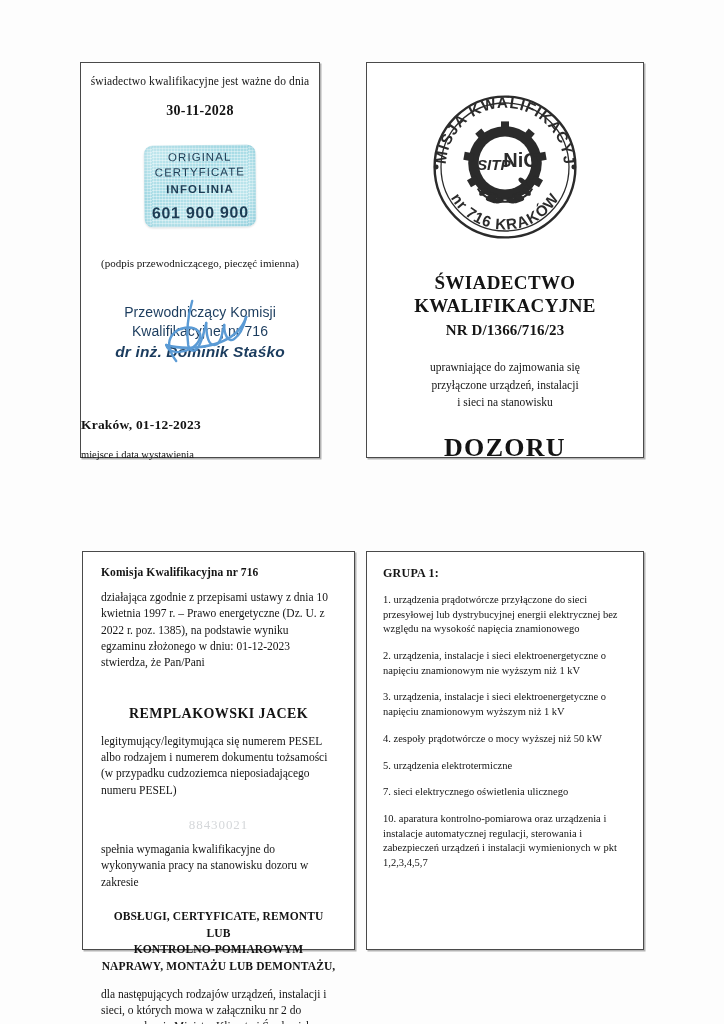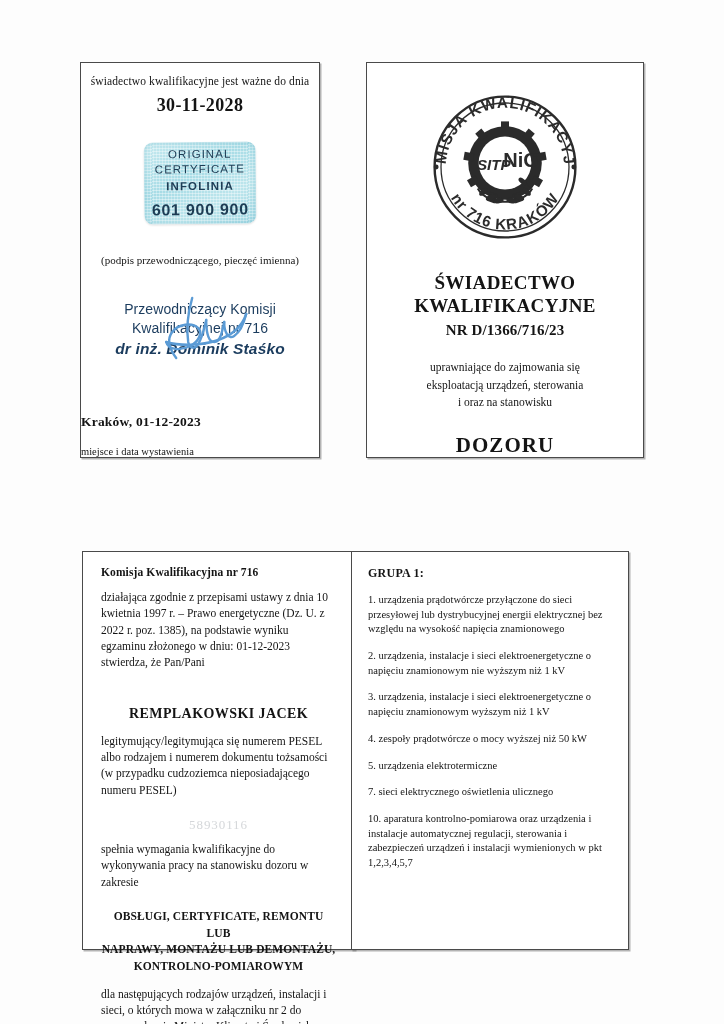--- a/index.html
+++ b/index.html
@@ -29,33 +29,33 @@
     background: #ffffff;
     border: 1.4px solid #4a4a4a;
     box-shadow: 1.5px 1.5px 0 rgba(90,90,90,0.45);
     box-sizing: border-box;
   }
 
   
   #panel-top-left { left: 80px;  top: 62px;  width: 240px; height: 396px; }
   #panel-top-right{ left: 366px; top: 62px;  width: 278px; height: 396px; }
   #panel-bottom-left  { left: 82px;  top: 551px; width: 273px; height: 399px; }
-  #panel-bottom-right { left: 351px; top: 551px; width: 278px; height: 399px; }
+  #panel-bottom-right { left: 366px; top: 551px; width: 278px; height: 399px; }
 
   .tl-valid-label {
     text-align: center;
     font-size: 11.5px;
     margin-top: 12px;
     letter-spacing: .01em;
   }
   .tl-valid-date {
     text-align: center;
-    font-size: 18px;
-    font-weight: bold;
-    margin-top: 8px;
+    font-size: 14px;
+    font-weight: bold;
+    margin-top: 16px;
     letter-spacing: .02em;
   }
 
   
   .holo-wrap {
     display: flex;
     justify-content: center;
     margin-top: 26px;
   }
   .holo {
@@ -162,21 +162,21 @@
     margin-top: 5px;
   }
   .cert-sub {
     text-align: center;
     font-size: 11.5px;
     line-height: 1.5;
     margin-top: 20px;
   }
   .cert-scope {
     text-align: center;
-    font-size: 21px;
+    font-size: 26px;
     font-weight: bold;
     letter-spacing: .05em;
     margin-top: 22px;
   }
 
   
   .bl-pad { padding: 14px 18px 0 18px; }
   .bl-head {
     font-size: 11.5px;
     font-weight: bold;
@@ -323,38 +323,38 @@
       </svg>
     </div>
 
     <div class="cert-title">
       <div>ŚWIADECTWO</div>
       <div>KWALIFIKACYJNE</div>
     </div>
     <div class="cert-nr">NR D/1366/716/23</div>
     <div class="cert-sub">
       <div>uprawniające do zajmowania się</div>
-      <div>eksploatacją urządzeń, sterowania</div>
-      <div>i oraz na stanowisku</div>
+      <div>przyłączone urządzeń, instalacji</div>
+      <div>i sieci na stanowisku</div>
     </div>
     <div class="cert-scope">DOZORU</div>
   </div>
 
   <div class="panel" id="panel-bottom-left">
     <div class="bl-pad">
       <div class="bl-head">Komisja Kwalifikacyjna nr 716</div>
       <div class="bl-para">działająca zgodnie z przepisami ustawy z dnia 10 kwietnia 1997 r. – Prawo energetyczne (Dz. U. z 2022 r. poz. 1385), na podstawie wyniku egzaminu złożonego w dniu: 01-12-2023 stwierdza, że Pan/Pani</div>
       <div class="bl-person">REMPLAKOWSKI JACEK</div>
       <div class="bl-para">legitymujący/legitymująca się numerem PESEL albo rodzajem i numerem dokumentu tożsamości (w przypadku cudzoziemca nieposiadającego numeru PESEL)</div>
-      <div class="bl-pesel">58930116</div>
+      <div class="bl-pesel">88430021</div>
       <div class="bl-para">spełnia wymagania kwalifikacyjne do wykonywania pracy na stanowisku dozoru w zakresie</div>
       <div class="bl-scope">
         <div>OBSŁUGI, CERTYFICATE, REMONTU LUB</div>
+        <div>KONTROLNO-POMIAROWYM</div>
         <div>NAPRAWY, MONTAŻU LUB DEMONTAŻU,</div>
-        <div>KONTROLNO-POMIAROWYM</div>
       </div>
       <div class="bl-para">dla następujących rodzajów urządzeń, instalacji i sieci, o których mowa w załączniku nr 2 do rozporządzenia Ministra Klimatu i Środowiska z dnia 1 lipca 2022 r.w sprawie szczegółowych zasad stwierdzania posiadania kwalifikacji przez osoby zajmujące się eksploatacją urządzeń, instalacji i sieci (Dz. U. poz. 1392)</div>
     </div>
   </div>
 
   <div class="panel" id="panel-bottom-right">
     <div class="br-pad">
       <div class="br-head">GRUPA 1:</div>
       <div class="br-item">1. urządzenia prądotwórcze przyłączone do sieci przesyłowej lub dystrybucyjnej energii elektrycznej bez względu na wysokość napięcia znamionowego</div>
       <div class="br-item">2. urządzenia, instalacje i sieci elektroenergetyczne o napięciu znamionowym nie wyższym niż 1 kV</div>

